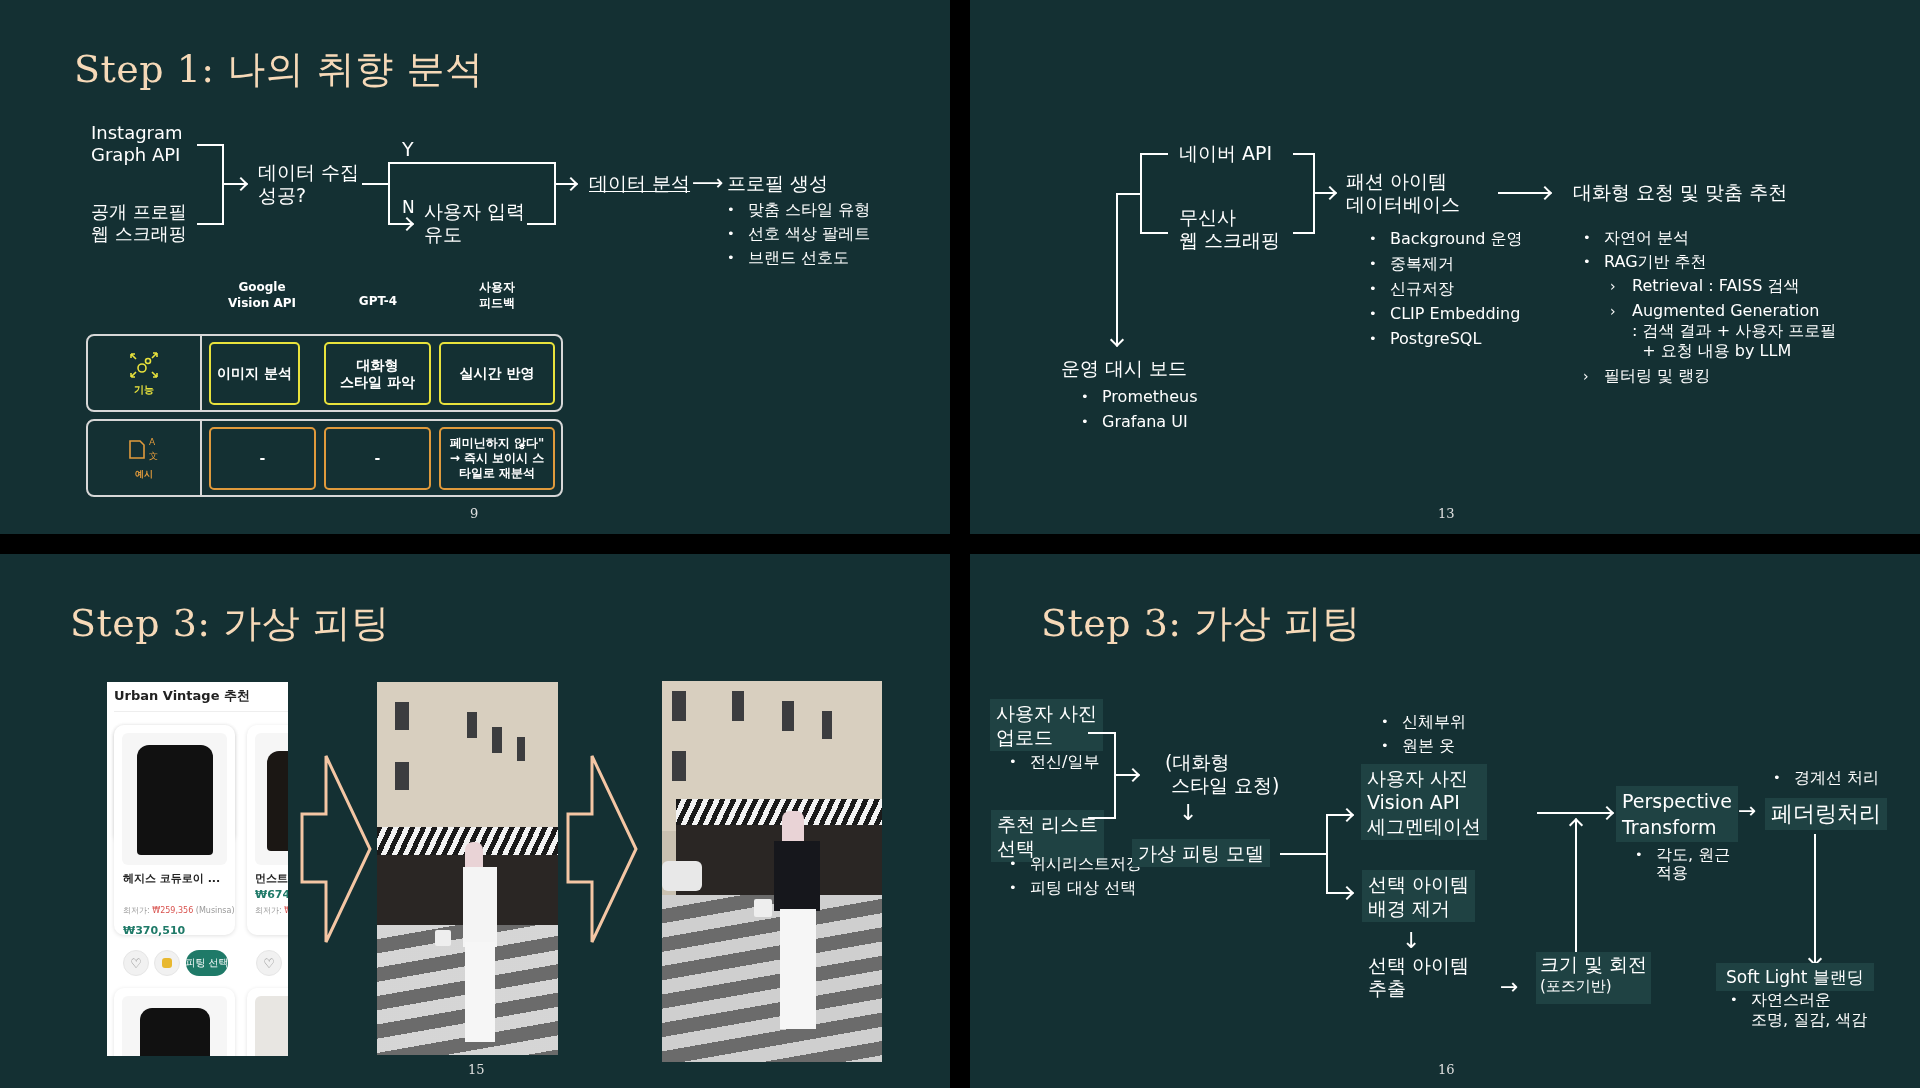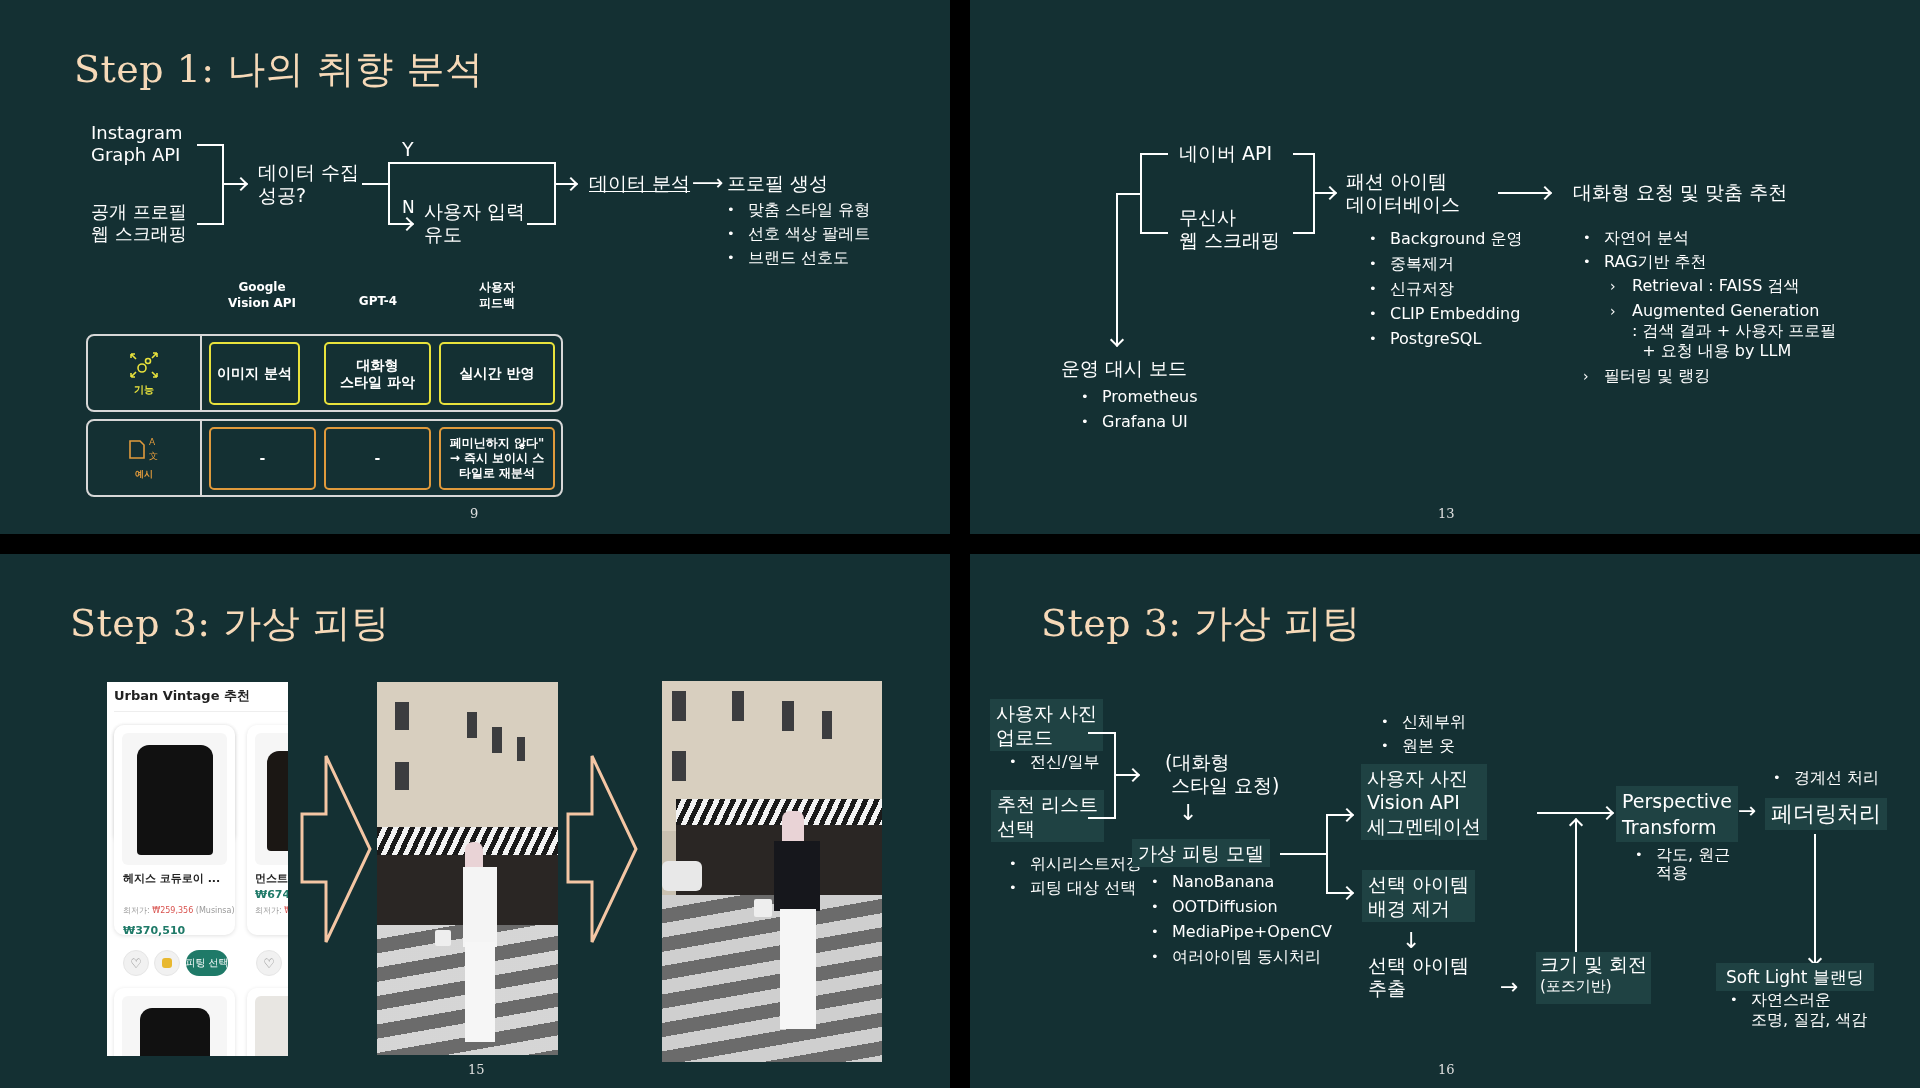--- a/index.html
+++ b/index.html
@@ -307,44 +307,38 @@
 </div>
 
 <div class="slide" id="s4">
   <div class="title" style="left:71px;top:44px;" data-bind="slides.3.title">Step 3: 가상 피팅</div>
 
   <div class="bx" style="left:20px;top:145px;white-space:pre;" data-bind="slides.3.upload">사용자 사진
 업로드</div>
   <ul class="bullets ts abs" style="left:36px;top:196px;">
     <li data-bind="slides.3.upload_items.0">전신/일부</li>
   </ul>
-  <div class="bx" style="left:21px;top:236px;white-space:pre;" data-bind="slides.3.pick">추천 리스트
+  <div class="bx" style="left:21px;top:256px;white-space:pre;" data-bind="slides.3.pick">추천 리스트
 선택</div>
   <ul class="bullets ts abs" style="left:36px;top:298px;">
     <li data-bind="slides.3.pick_items.0">위시리스트저장</li>
     <li data-bind="slides.3.pick_items.1">피팅 대상 선택</li>
   </ul>
 
   <div class="line" style="left:118px;top:178px;width:28px;height:2px;"></div>
   <div class="line" style="left:118px;top:263px;width:28px;height:2px;"></div>
   <div class="line" style="left:144px;top:178px;width:2px;height:87px;"></div>
   <div class="line" style="left:146px;top:220px;width:22px;height:2px;"></div>
   <div class="arrowhead ah-r" style="left:158px;top:216px;"></div>
 
   <div class="abs t" style="left:183px;top:197px;white-space:pre;margin-left:12px;" data-bind="slides.3.request">(대화형
  스타일 요청)</div>
   <div class="glyph-arrow" style="left:209px;top:248px;">↓</div>
 
   <div class="bx" style="left:162px;top:285px;" data-bind="slides.3.model">가상 피팅 모델</div>
-  <ul class="bullets ts abs" style="left:178px;top:315px;line-height:25px;">
-    <li data-bind="slides.3.model_items.0">NanoBanana</li>
-    <li data-bind="slides.3.model_items.1">OOTDiffusion</li>
-    <li data-bind="slides.3.model_items.2">MediaPipe+OpenCV</li>
-    <li data-bind="slides.3.model_items.3">여러아이템 동시처리</li>
-  </ul>
 
   <div class="line" style="left:310px;top:299px;width:48px;height:2px;"></div>
   <div class="line" style="left:356px;top:260px;width:2px;height:80px;"></div>
   <div class="line" style="left:356px;top:260px;width:26px;height:2px;"></div>
   <div class="arrowhead ah-r" style="left:372px;top:256px;"></div>
   <div class="line" style="left:356px;top:338px;width:26px;height:2px;"></div>
   <div class="arrowhead ah-r" style="left:372px;top:334px;"></div>
 
   <ul class="bullets ts abs" style="left:408px;top:156px;">
     <li data-bind="slides.3.seg_items.0">신체부위</li>

